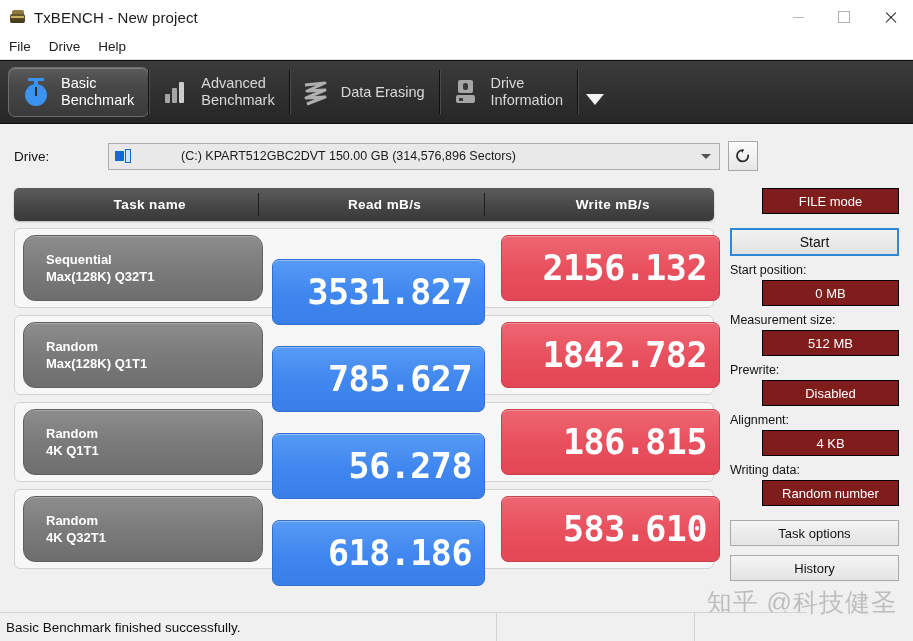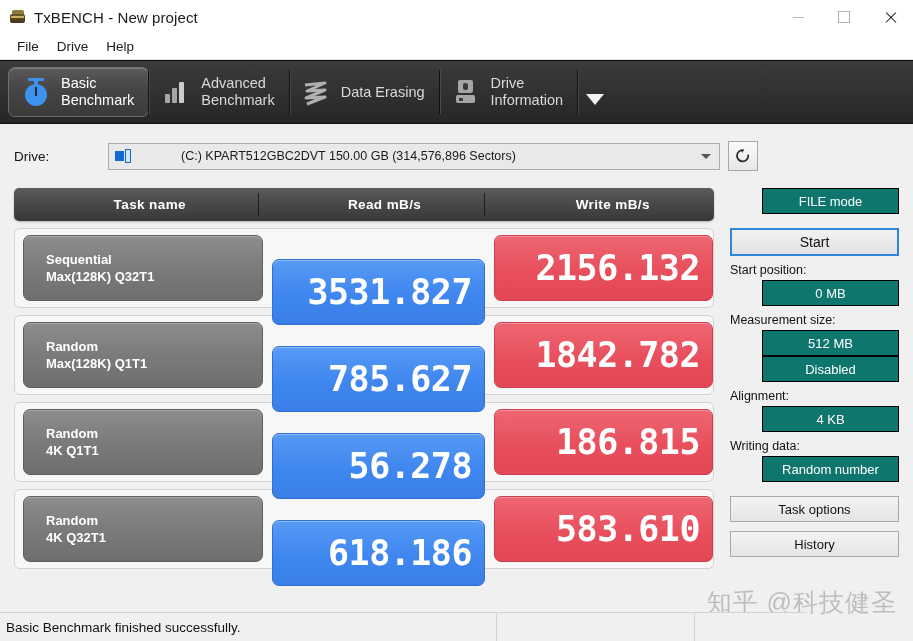--- a/index.html
+++ b/index.html
@@ -77,21 +77,20 @@
   }
   .wc .close-g:before { transform: rotate(45deg); }
   .wc .close-g:after  { transform: rotate(-45deg); }
 
   
   .menubar {
     height: 25px;
     background: #ffffff;
     display: flex;
     align-items: center;
-    padding-left: 8px;
     border-bottom: 1px solid #e2e2e2;
   }
   .menu-item {
     font-size: 13.5px;
     color: #202020;
     padding: 2px 9px;
     cursor: default;
   }
 
   
@@ -301,21 +300,21 @@
     padding: 7px 8px;
     display: flex;
     align-items: center;
     box-sizing: border-box;
     height: 80px;
   }
   .task-btn {
     width: 240px;
     height: 66px;
     box-sizing: border-box;
-    border-radius: 7px;
+    border-radius: 12px;
     background: linear-gradient(180deg,#8d8d8d 0%, #7b7b7b 50%, #6e6e6e 100%);
     border: 1px solid #5f5f5f;
     color: #ffffff;
     display: flex;
     flex-direction: column;
     justify-content: center;
     padding-left: 22px;
     font-size: 13px;
     line-height: 17px;
     font-weight: bold;
@@ -340,35 +339,35 @@
   .val-read {
     width: 213px;
     margin-left: 9px;
     background: linear-gradient(180deg,#579bf5 0%, #3f86ef 55%, #3a7fe8 100%);
     border: 1px solid #2f6fd0;
     box-shadow: inset 0 1px 0 rgba(255,255,255,.35);
     margin-top: 48px;
   }
   .val-write {
     width: 219px;
-    margin-left: 9px;
+    margin-left: 16px;
     background: linear-gradient(180deg,#ee6672 0%, #e84f5d 55%, #e34655 100%);
     border: 1px solid #c93f4c;
     box-shadow: inset 0 1px 0 rgba(255,255,255,.3);
   }
 
   
   .side {
     width: 185px;
     padding-left: 16px;
     box-sizing: border-box;
   }
   .btn-dark {
     height: 26px;
-    background: #0f766e;
+    background: #7f1d1d;
     color: #ffffff;
     font-size: 13px;
     display: flex; align-items: center; justify-content: center;
     border: 1px solid #000;
     box-sizing: border-box;
     margin-left: 32px;
   }
   .btn-light {
     height: 26px;
     background: linear-gradient(180deg,#f4f4f4,#e4e4e4);
@@ -579,20 +578,21 @@
     <div class="btn-dark">FILE mode</div>
     <div class="sp-gap"></div>
     <div class="btn-start">Start</div>
 
     <div class="side-label">Start position:</div>
     <div class="btn-dark">0 MB</div>
 
     <div class="side-label">Measurement size:</div>
     <div class="btn-dark">512 MB</div>
 
+    <div class="side-label">Prewrite:</div>
     <div class="btn-dark">Disabled</div>
 
     <div class="side-label">Alignment:</div>
     <div class="btn-dark">4 KB</div>
 
     <div class="side-label">Writing data:</div>
     <div class="btn-dark">Random number</div>
 
     <div class="sp-gap"></div>
     <div class="btn-light">Task options</div>

